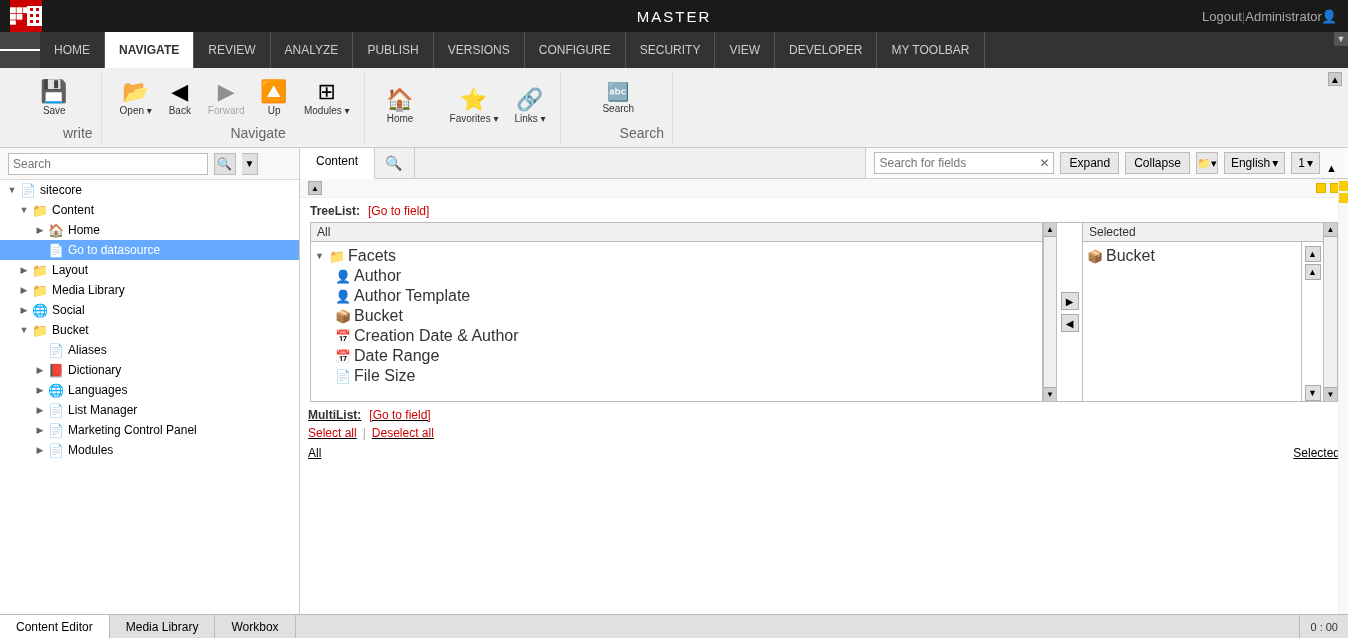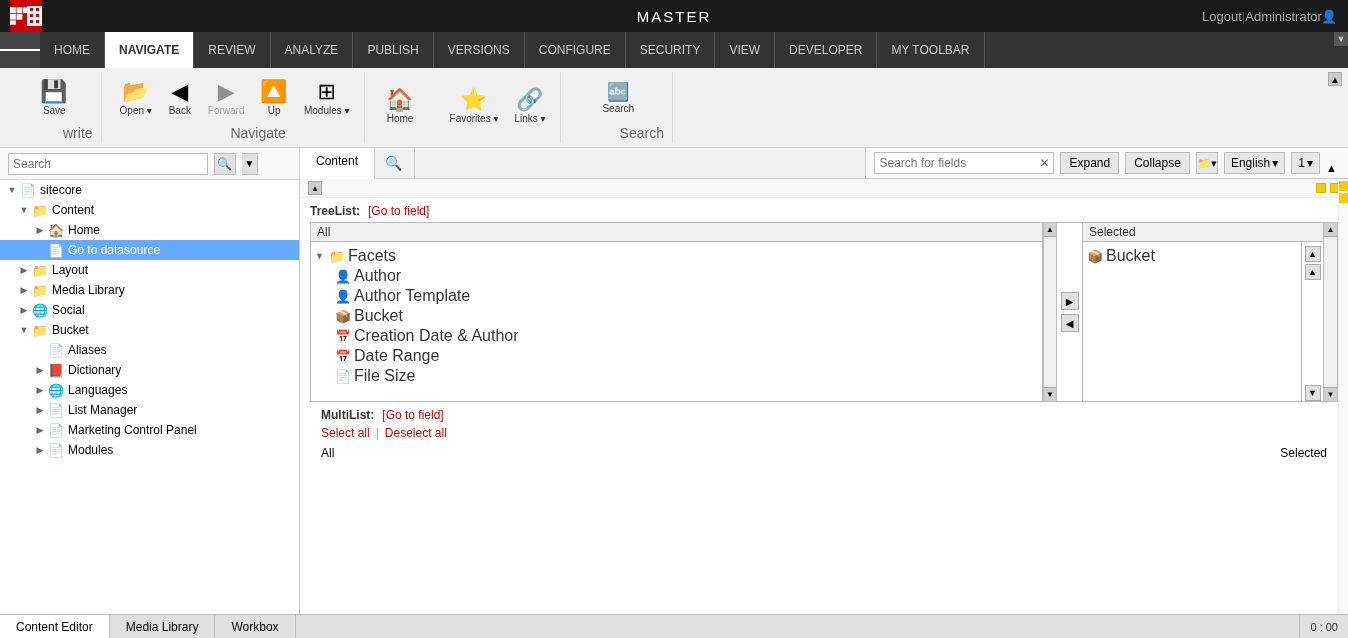--- a/index.html
+++ b/index.html
@@ -301,21 +301,21 @@
       display: flex; align-items: center; justify-content: center;
       cursor: pointer; font-size: 9px;
     }
 
     .tree-node { display: flex; align-items: center; padding: 1px 0; font-size: 12px; cursor: pointer; }
     .tree-node .node-arrow { width: 14px; font-size: 9px; color: #666; }
     .tree-node .node-icon { width: 16px; font-size: 13px; margin-right: 3px; }
     .tree-node .node-label { font-size: 16px; color: #333; }
 
     
-    .multilist-section { margin: 6px 21px; }
+    .multilist-section { margin: 6px 8px; text-decoration: underline; }
     .multilist-header { display: flex; align-items: center; gap: 8px; margin-bottom: 4px; }
     .multilist-label { font-size: 12px; font-weight: bold; color: #333; }
     .multilist-link { color: #cc0000; text-decoration: none; cursor: pointer; }
     .multilist-separator { color: #aaa; }
 
     
     .bottom-tabs {
       height: 24px;
       background: #e0e0e0;
       border-top: 1px solid #bbb;

